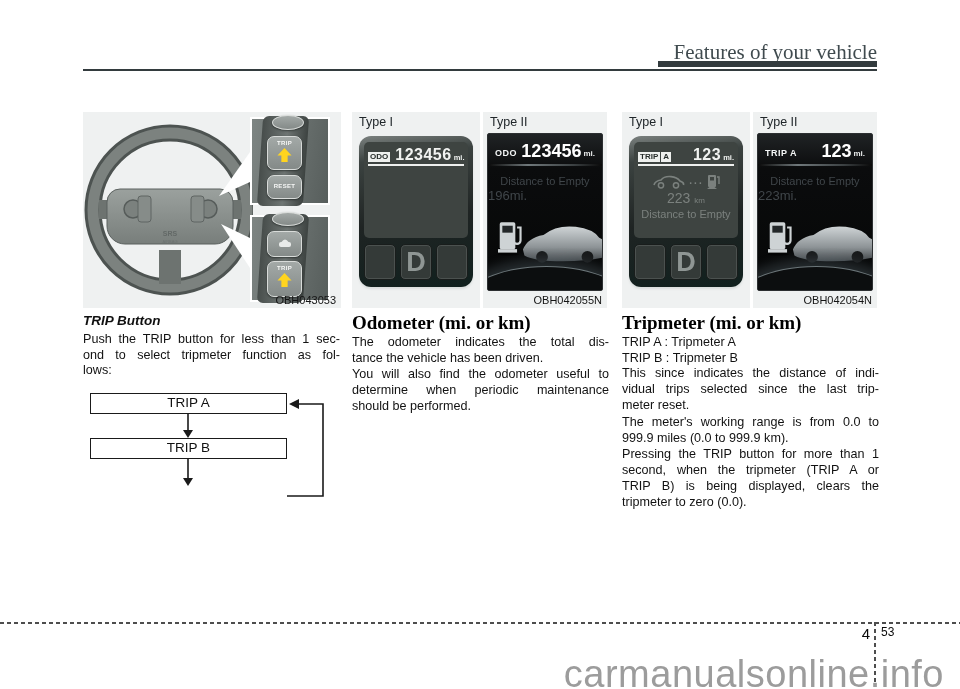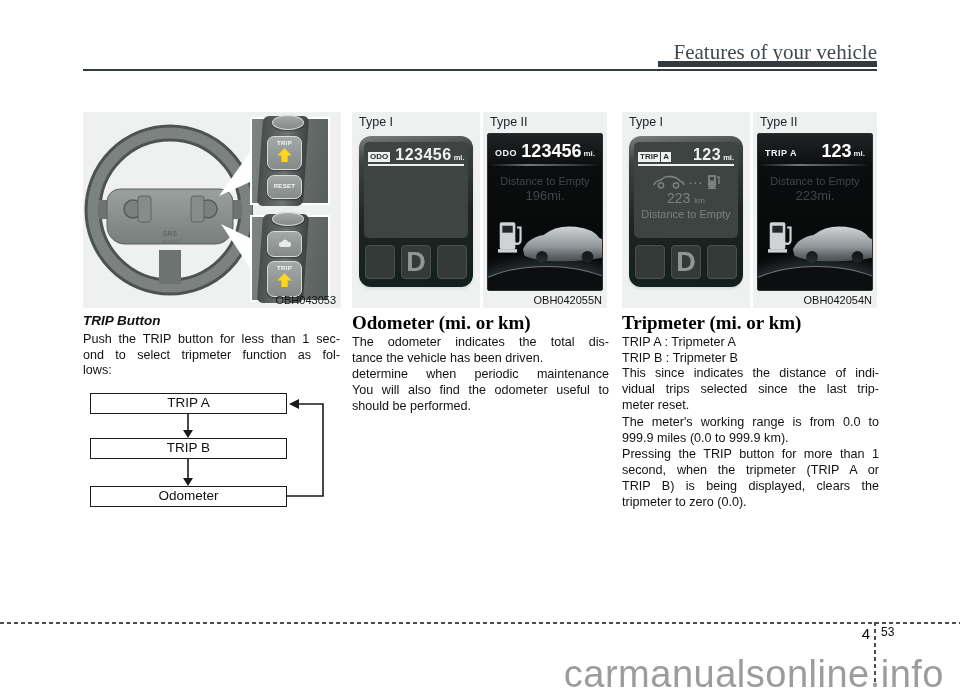--- a/index.html
+++ b/index.html
@@ -62,21 +62,21 @@
 
   
   .tft{position:relative;width:116px;height:158px;margin:21px auto 0;overflow:hidden;border-radius:2px;
        background:linear-gradient(#202325 0%,#0b0c0d 22%,#060707 100%);border:1px solid #2c2f31;box-sizing:border-box;}
   .tft-topline{display:flex;align-items:flex-end;padding:9px 7px 0;}
   .tft-mode{color:#f4f6f6;font-size:9px;font-weight:bold;letter-spacing:.5px;line-height:12px;}
   .tft-value{color:#ffffff;font-size:18px;font-weight:bold;line-height:16px;margin-left:auto;}
   .tft-unit{color:#e9ebeb;font-size:8px;font-weight:bold;margin-left:2px;line-height:10px;}
   .tft-divider{height:2px;margin-top:5px;background:linear-gradient(90deg,#0a0a0a,#70787b 35%,#3c4143 75%,#0a0a0a);}
   .tft-dte-label{margin-top:9px;text-align:center;color:#40464a;font-size:11px;line-height:13px;}
-  .tft-dte-value{text-align:center;color:#40464a;font-size:13px;line-height:15px;}
+  .tft-dte-value{text-align:left;color:#40464a;font-size:13px;line-height:15px;}
   .tft-pump{position:absolute;left:10px;top:84px;}
   .tft-car{position:absolute;right:-6px;top:86px;}
   .tft-horizon{position:absolute;left:-25%;width:150%;height:80px;bottom:-58px;border-radius:50%;
        background:#0c0e0f;border:1.5px solid rgba(185,202,208,.55);
        box-shadow:0 -7px 12px rgba(150,175,185,.22);}
 
   
   .textcol{position:absolute;top:313px;width:257px;font-size:12.6px;line-height:15.8px;color:#121212;}
   .tc-left{left:83px;}
   .tc-mid{left:352px;}
@@ -301,41 +301,40 @@
   <div class="textcol tc-left">
     <h3 class="h-sans">TRIP Button</h3>
     <div class="para">
         <div class="jline">Push the TRIP button for less than 1 sec-</div>
         <div class="jline">ond to select tripmeter function as fol-</div>
         <div class="jline last">lows:</div>
       </div>
     <div class="flow">
       <div class="flowbox" style="top:2px;">TRIP A</div>
       <div class="flowbox" style="top:47px;">TRIP B</div>
-      <div class="flowbox" style="top:95px;">Odometer</div>
       <svg class="flow-svg" width="258" height="126" viewBox="0 0 258 126">
         <line x1="105" y1="23" x2="105" y2="41" stroke="#1a1a1a" stroke-width="1.6"></line>
         <polygon points="105,47 100,39 110,39" fill="#1a1a1a"></polygon>
         <line x1="105" y1="68" x2="105" y2="89" stroke="#1a1a1a" stroke-width="1.6"></line>
         <polygon points="105,95 100,87 110,87" fill="#1a1a1a"></polygon>
         <polyline points="204,105 240,105 240,13 214,13" fill="none" stroke="#1a1a1a" stroke-width="1.6"></polyline>
         <polygon points="206,13 216,8 216,18" fill="#1a1a1a"></polygon>
       </svg>
     </div>
   </div>
 
   <div class="textcol tc-mid">
     <h3 class="h-serif">Odometer (mi. or km)</h3>
     <div class="para">
         <div class="jline">The odometer indicates the total dis-</div>
         <div class="jline last">tance the vehicle has been driven.</div>
       </div>
     <div class="para">
+        <div class="jline">You will also find the odometer useful to</div>
         <div class="jline">determine when periodic maintenance</div>
-        <div class="jline">You will also find the odometer useful to</div>
         <div class="jline last">should be performed.</div>
       </div>
   </div>
 
   <div class="textcol tc-right">
     <h3 class="h-serif">Tripmeter (mi. or km)</h3>
     <div class="defline">TRIP A : Tripmeter A</div>
     <div class="defline">TRIP B : Tripmeter B</div>
     <div class="para">
         <div class="jline">This since indicates the distance of indi-</div>

